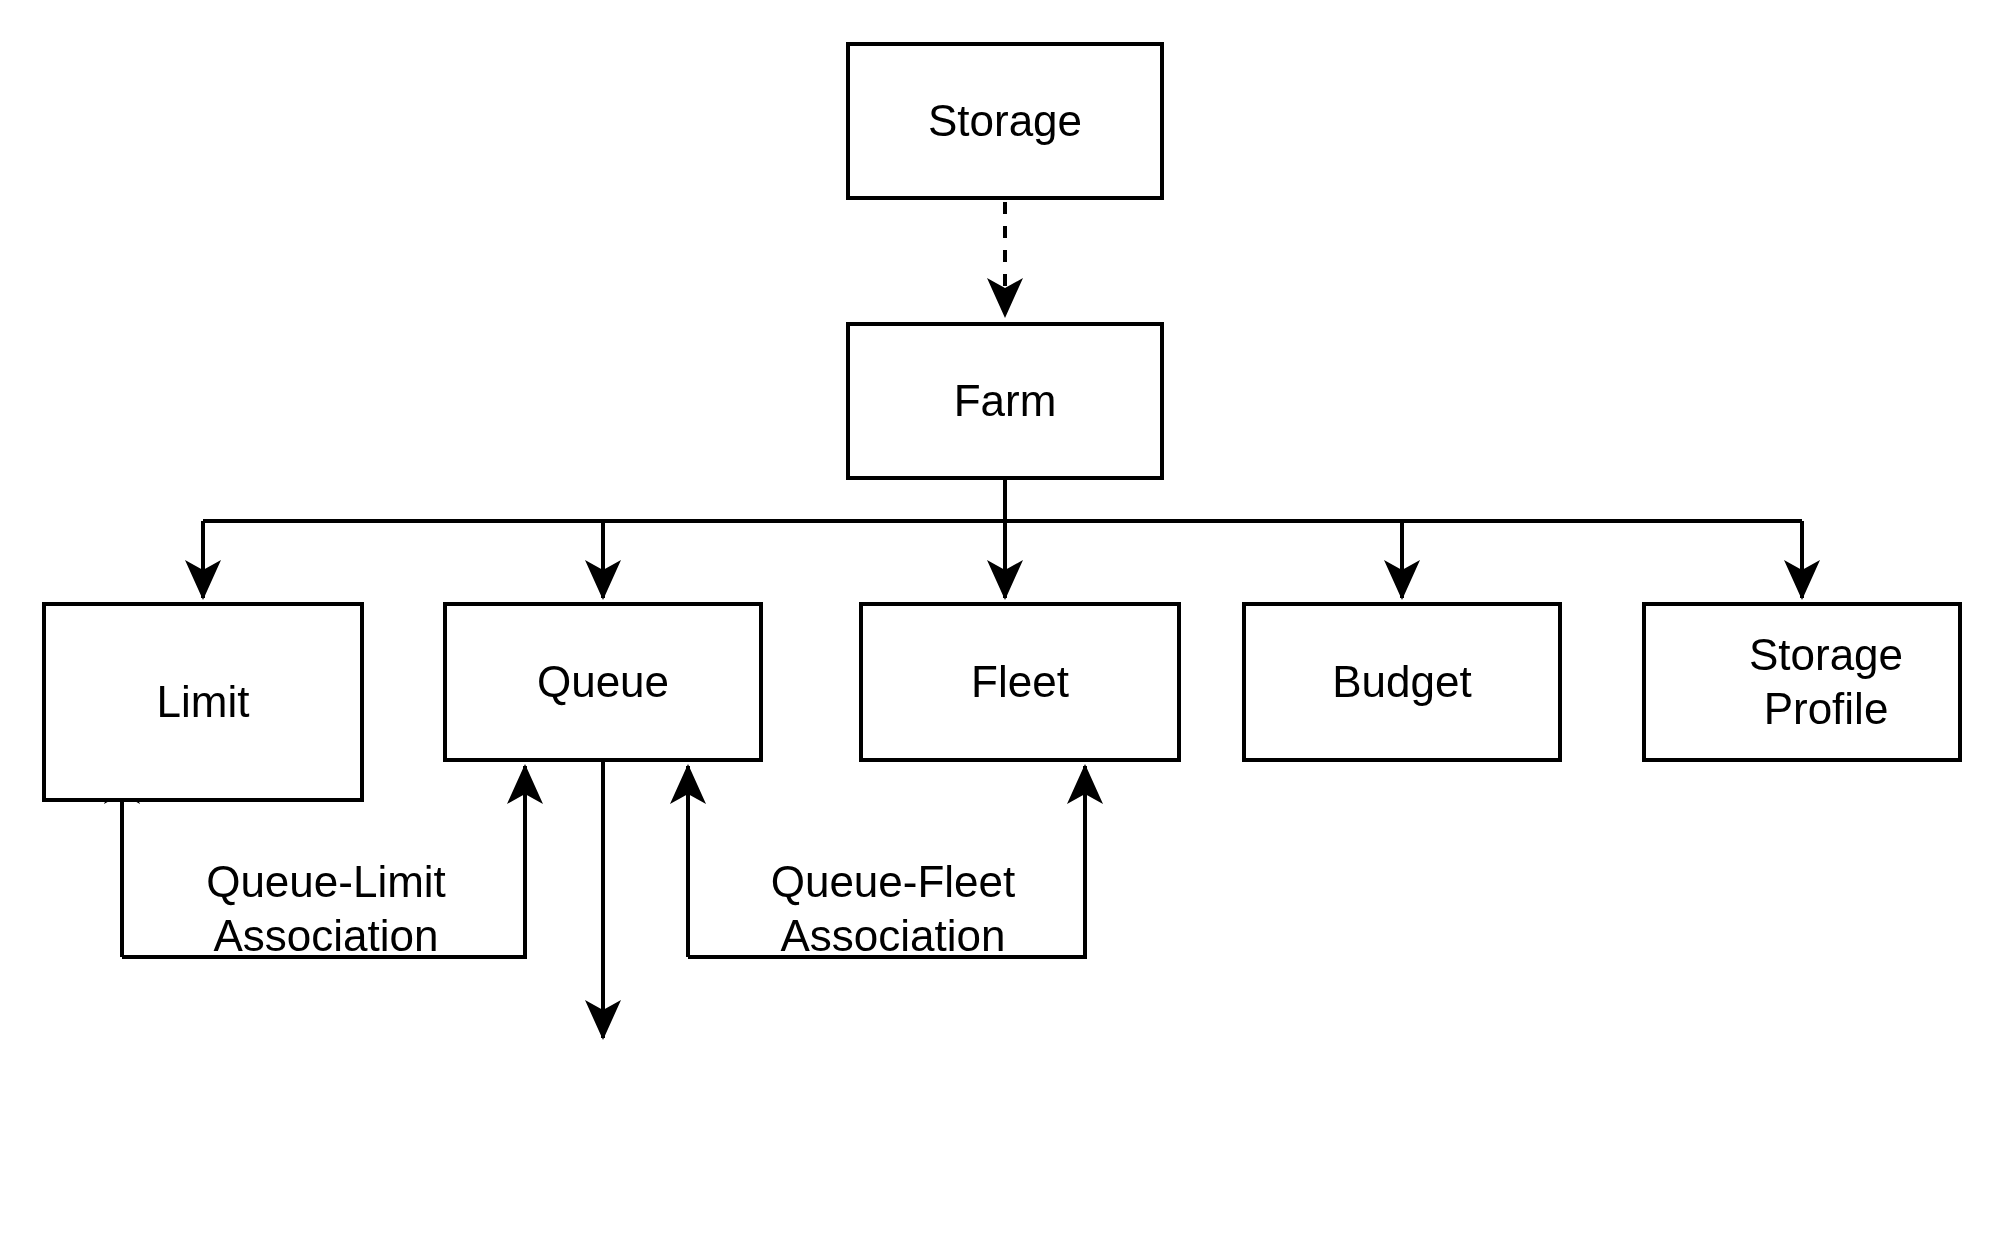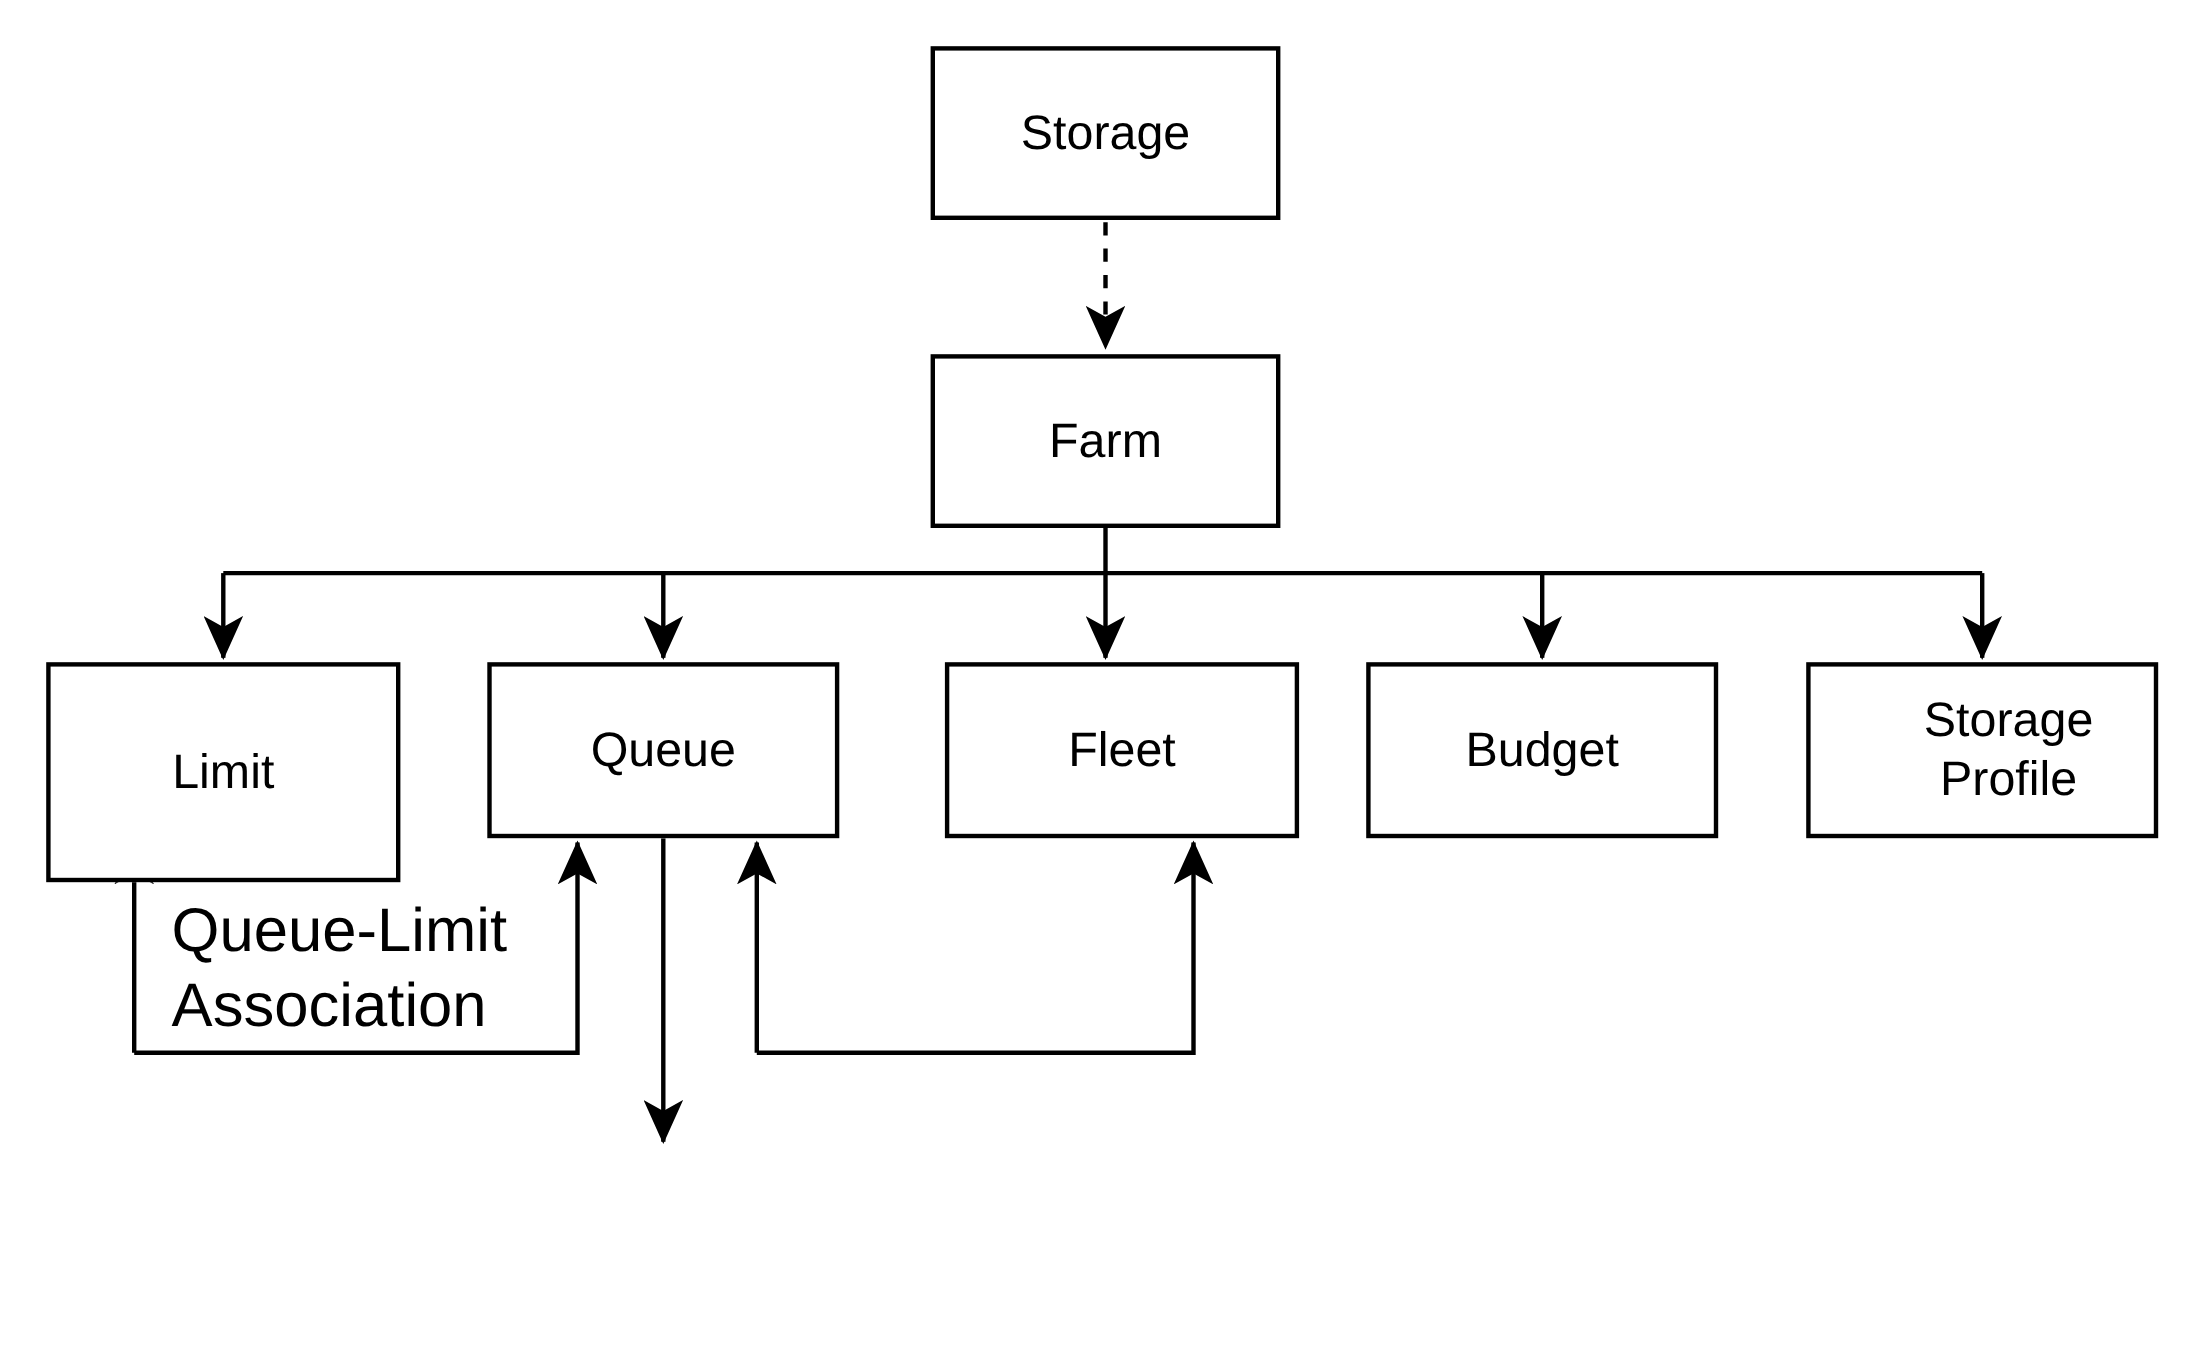--- a/index.html
+++ b/index.html
@@ -46,23 +46,25 @@
   .node .label {
     display: block;
   }
   .node .label.narrow {
     max-width: 250px;
   }
   .edge-label {
     position: absolute;
     transform: translate(-50%, -50%);
     width: 340px;
-    font-size: 56px;
+    text-align: center;
+    font-size: 44px;
     line-height: 1.22;
     white-space: normal;
+    margin-top: 29px;
   }
   
   .n-monitor  { left: 846px;  top: 42px;   width: 318px; height: 158px; }
   .n-farm     { left: 846px;  top: 322px;  width: 318px; height: 158px; }
   .n-limit    { left: 42px;   top: 602px;  width: 322px; height: 200px; }
   .n-queue    { left: 443px;  top: 602px;  width: 320px; height: 160px; }
   .n-fleet    { left: 844px;  top: 602px;  width: 322px; height: 160px; margin-left: 15px; }
   .n-budget   { left: 1242px; top: 602px;  width: 320px; height: 160px; }
   .n-storage  { left: 1642px; top: 602px;  width: 320px; height: 160px; padding-left: 48px; }
   .n-qenv     { left: 443px;  top: 1042px; width: 320px; height: 160px; }
@@ -125,14 +127,15 @@
     <span class="label">Budget</span>
   </div>
 
   <div class="node n-storage">
     <span class="label narrow">Storage Profile</span>
   </div>
 
 
   <div class="edge-label l-queue-limit">Queue-Limit Association</div>
 
+  <div class="edge-label l-queue-fleet">Queue-Fleet Association</div>
 
 </div>
 
 </body></html>

